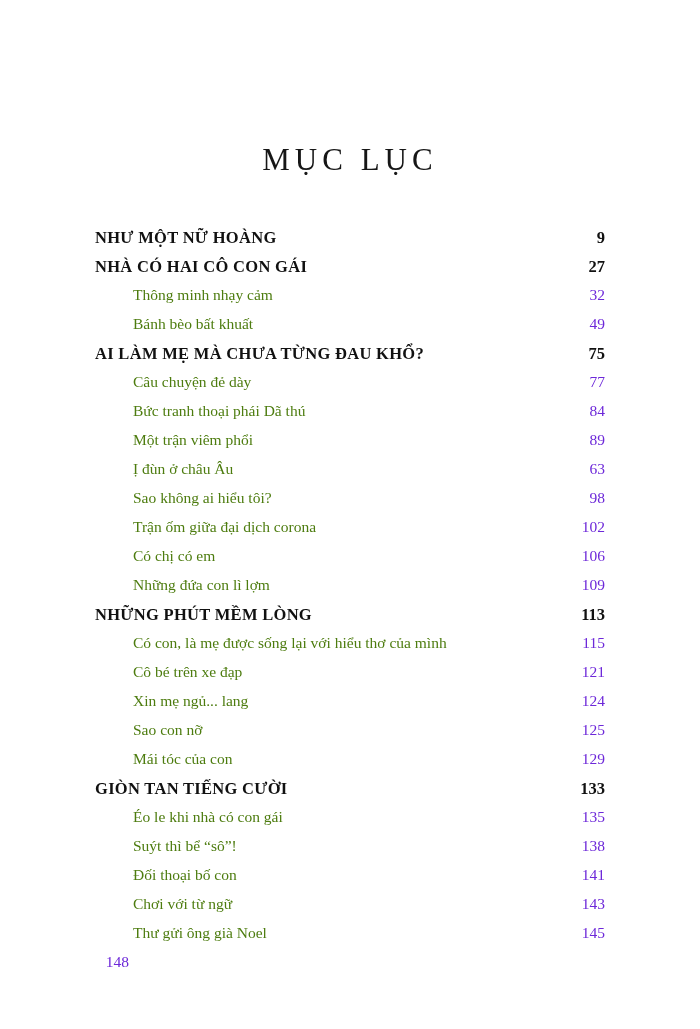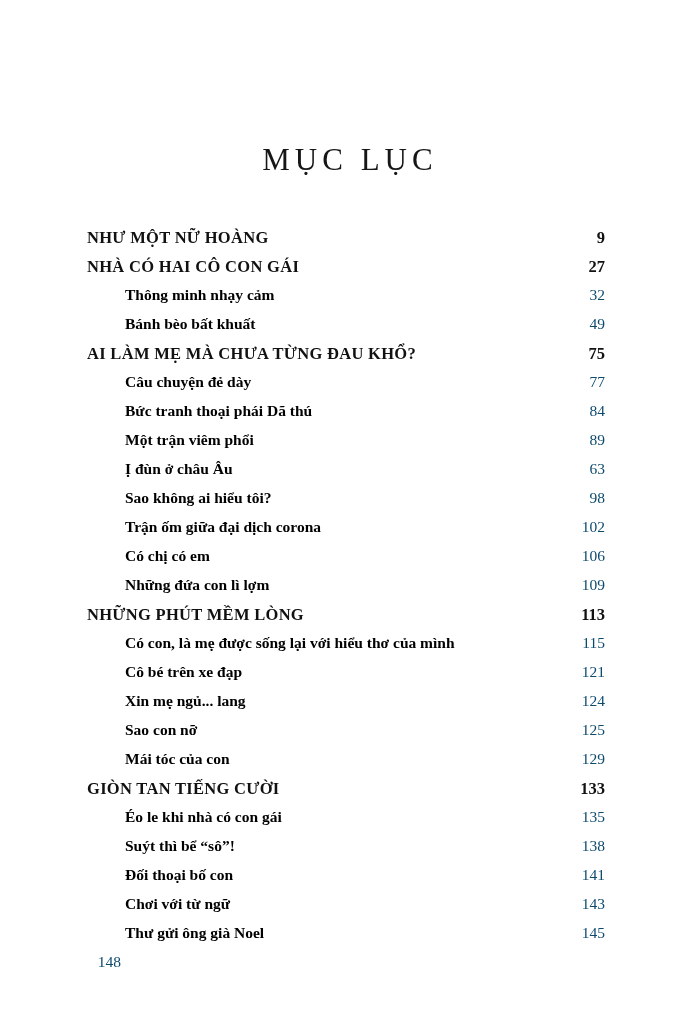--- a/index.html
+++ b/index.html
@@ -30,21 +30,21 @@
     color: #161616;
     margin: 0;
     padding-top: 142px;
     font-family: "Liberation Serif", serif;
   }
   .toc-list {
     margin: 0;
     padding: 0;
     list-style: none;
     position: absolute;
-    left: 87px;
+    left: 95px;
     right: 95px;
     top: 228px;
   }
   .toc-row {
     display: flex;
     align-items: baseline;
     justify-content: space-between;
     height: 29px;
   }
   .toc-label {
@@ -62,29 +62,29 @@
     letter-spacing: 0.3px;
     color: #111111;
   }
   .level-1 .toc-page {
     font-weight: bold;
     font-size: 16.5px;
     color: #111111;
   }
   
   .level-2 .toc-label {
-    font-weight: bold;
+    font-weight: normal;
     font-size: 15.5px;
-    color: #000000;
+    color: #4d7c0f;
     padding-left: 38px;
   }
   .level-2 .toc-page {
     font-weight: normal;
     font-size: 15.5px;
-    color: #0c4a6e;
+    color: #6d28d9;
   }
 </style>
 </head>
 <body>
 
 <div class="page">
   <h1 class="toc-title">MỤC LỤC</h1>
   <ul class="toc-list">
       <li class="toc-row level-1">
         <span class="toc-label">NHƯ MỘT NỮ HOÀNG</span>

